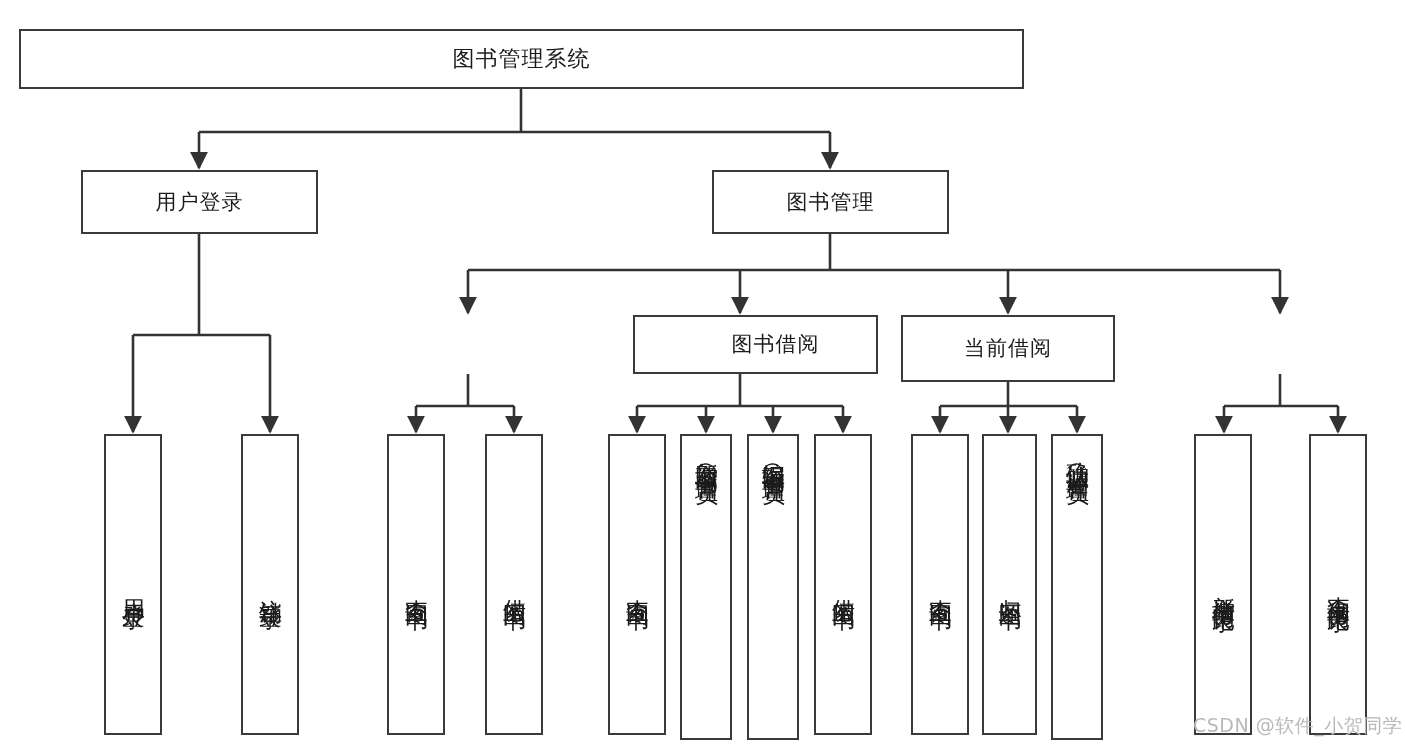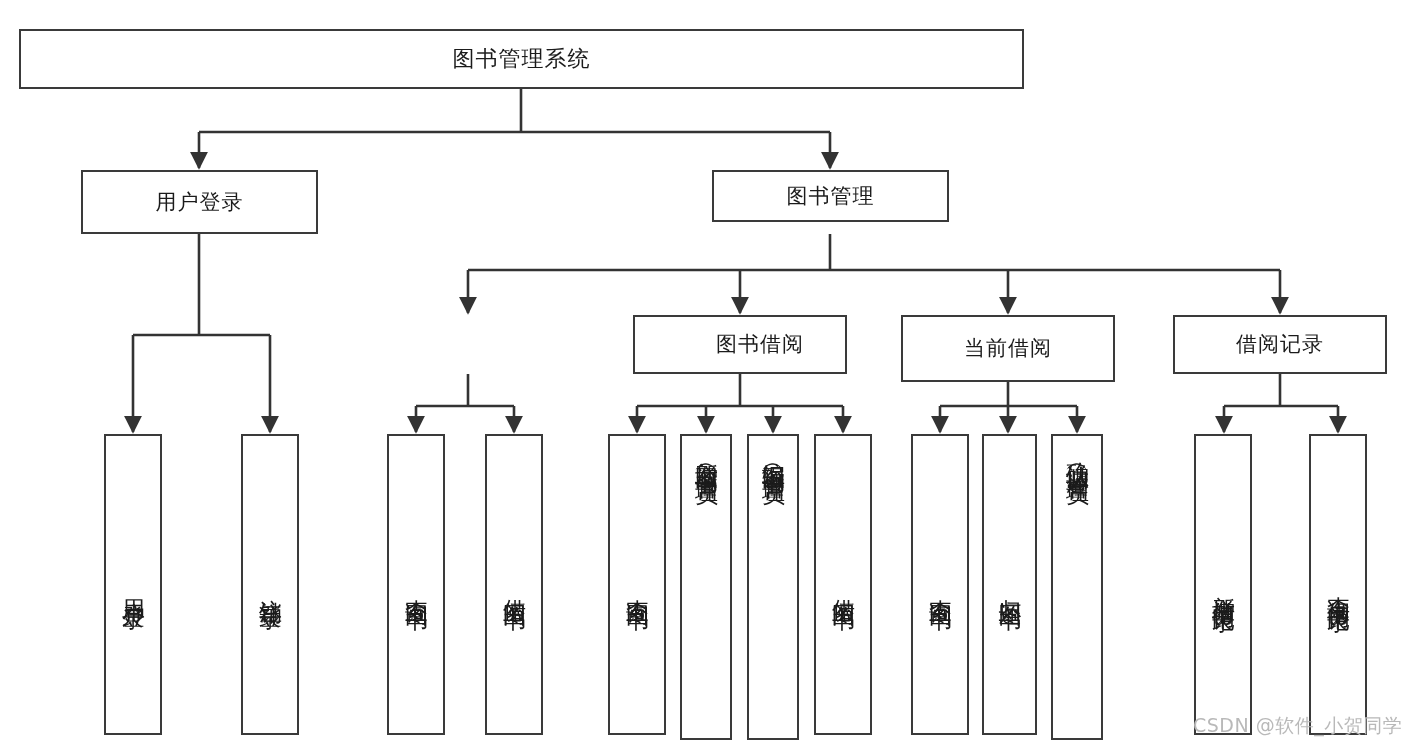--- a/index.html
+++ b/index.html
@@ -135,36 +135,33 @@
   </svg>
 
   <div class="node horiz root" style="left:19px; top:13px; width:1005px; height:60px;margin-top:16px;">
     <span class="node-label">图书管理系统</span>
   </div>
 
   <div class="node horiz" style="left:81px; top:170px; width:237px; height:64px;">
     <span class="node-label">用户登录</span>
   </div>
 
-  <div class="node horiz" style="left:712px; top:170px; width:237px; height:52px;">
+  <div class="node horiz" style="left:712px; top:170px; width:237px; height:64px;">
     <span class="node-label">图书管理</span>
   </div>
 
 
-  <div class="node horiz" style="left:633px; top:315px; width:214px; height:59px;padding-left:40px;">
+  <div class="node horiz" style="left:633px; top:315px; width:245px; height:59px;padding-left:40px;">
     <span class="node-label">图书借阅</span>
   </div>
 
   <div class="node horiz" style="left:901px; top:315px; width:214px; height:67px;">
     <span class="node-label">当前借阅</span>
   </div>
 
-  <div class="node horiz" style="left:1173px; top:315px; width:214px; height:59px;">
-    <span class="node-label">借阅记录</span>
-  </div>
 
   <div class="node leaf" style="left:104px; top:434px; width:58px; height:301px;">
     <span class="node-label">用户登录</span>
   </div>
 
   <div class="node leaf" style="left:241px; top:434px; width:58px; height:301px;">
     <span class="node-label">注销登录</span>
   </div>
 
   <div class="node leaf" style="left:387px; top:434px; width:58px; height:301px;">

